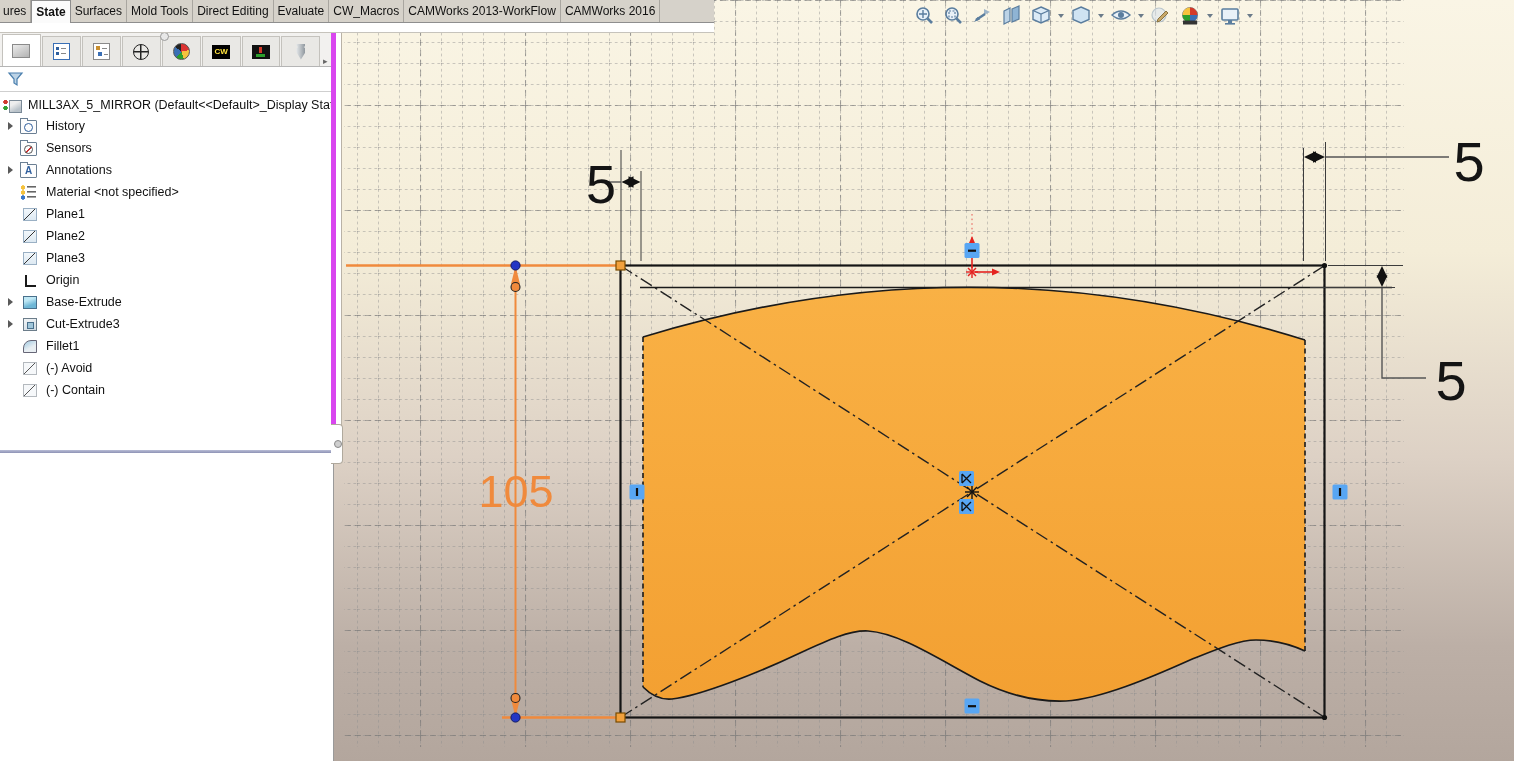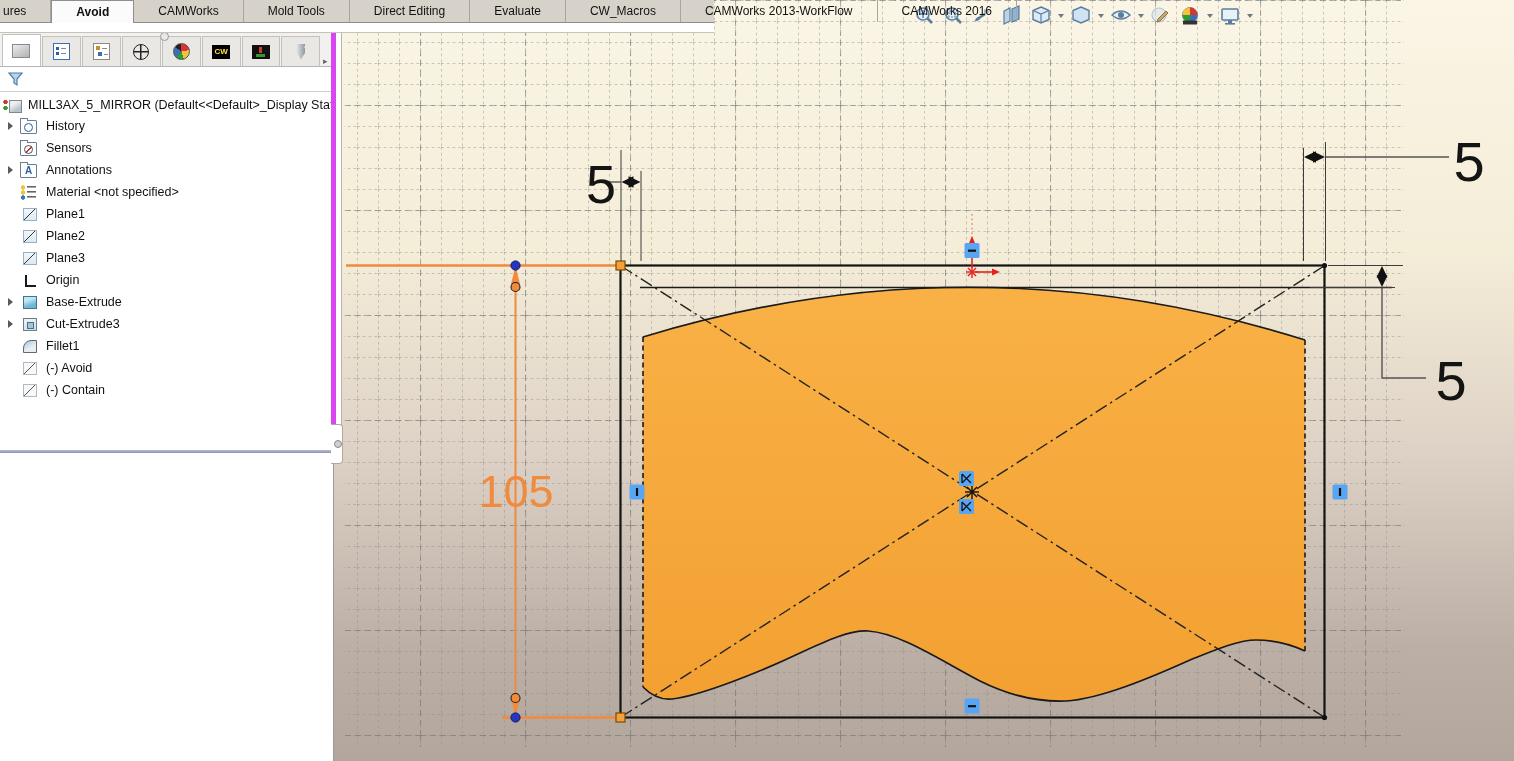--- a/index.html
+++ b/index.html
@@ -3,21 +3,21 @@
 <meta charset="utf-8">
 <style>
   html,body{margin:0;padding:0;}
   body{width:1514px;height:761px;position:relative;overflow:hidden;
        font-family:"Liberation Sans",sans-serif;background:#fff;}
   
   #canvas-svg{position:absolute;left:0;top:0;}
   
   .tabbar{position:absolute;left:0;top:0;width:714px;height:22px;background:#d6d2ca;
           border-bottom:1px solid #8e8e8e;display:flex;align-items:stretch;z-index:30;}
-  .tab{display:flex;align-items:center;padding:0 24px;font-size:12px;color:#111;
+  .tab{display:flex;align-items:center;padding:0 4px;font-size:12px;color:#111;
        border-right:1px solid #a9a6a0;white-space:nowrap;cursor:default;}
   .tab.partial{padding-left:3px;}
   .tab.active{background:#fbfbfb;font-weight:bold;border:1px solid #8e8e8e;border-bottom:none;
               margin-bottom:-1px;position:relative;z-index:2;}
   .understrip{position:absolute;left:0;top:23px;width:714px;height:9px;background:#fff;
               border-bottom:1px solid #c6c3bc;z-index:29;}
   
   .panel{position:absolute;left:0;top:31px;width:331px;height:419px;background:#fff;
          border-right:5px solid #d946ef;z-index:25;}
   .panel-dot{position:absolute;left:160px;top:1px;width:7px;height:7px;border-radius:50%;
@@ -337,22 +337,22 @@
         <rect x="4" y="5" width="16" height="11" rx="1" fill="#e9f1f8" stroke="#5a7d9e" stroke-width="1.6"></rect>
         <rect x="10" y="16" width="4" height="3" fill="#5a7d9e"></rect>
         <rect x="7" y="19" width="10" height="1.6" fill="#5a7d9e"></rect>
       </svg>
   </span>
   <span class="caret"></span>
 </div>
 
 <div class="tabbar">
   <span class="tab partial">ures</span>
-  <span class="tab active">Avoid</span>
-  <span class="tab">CAMWorks</span>
+  <span class="tab active">State</span>
+  <span class="tab">Surfaces</span>
   <span class="tab">Mold Tools</span>
   <span class="tab">Direct Editing</span>
   <span class="tab">Evaluate</span>
   <span class="tab">CW_Macros</span>
   <span class="tab">CAMWorks 2013-WorkFlow</span>
   <span class="tab">CAMWorks 2016</span>
 </div>
 <div class="understrip"></div>
 
 <div class="panel">

